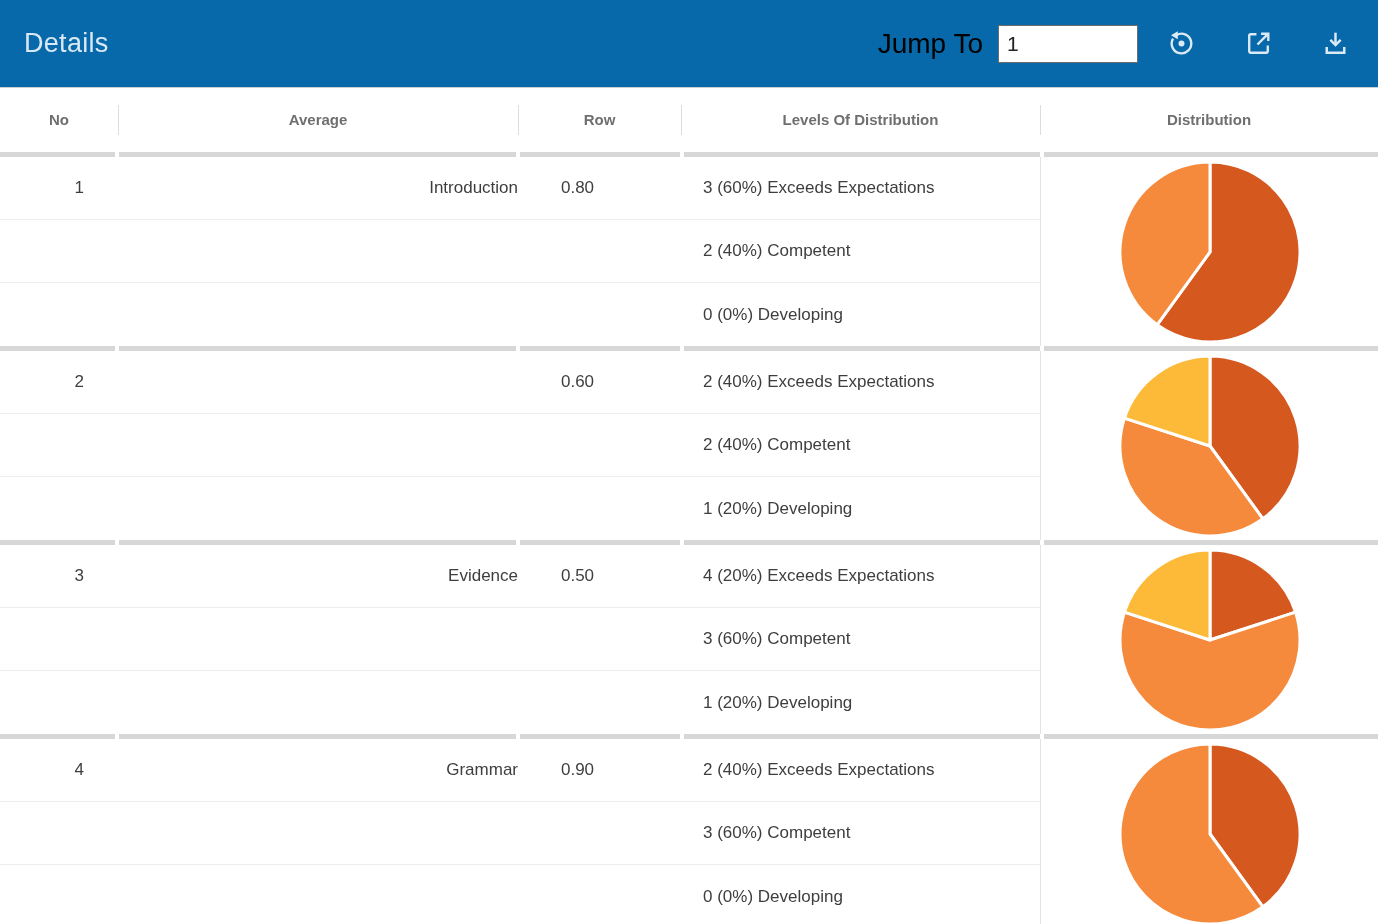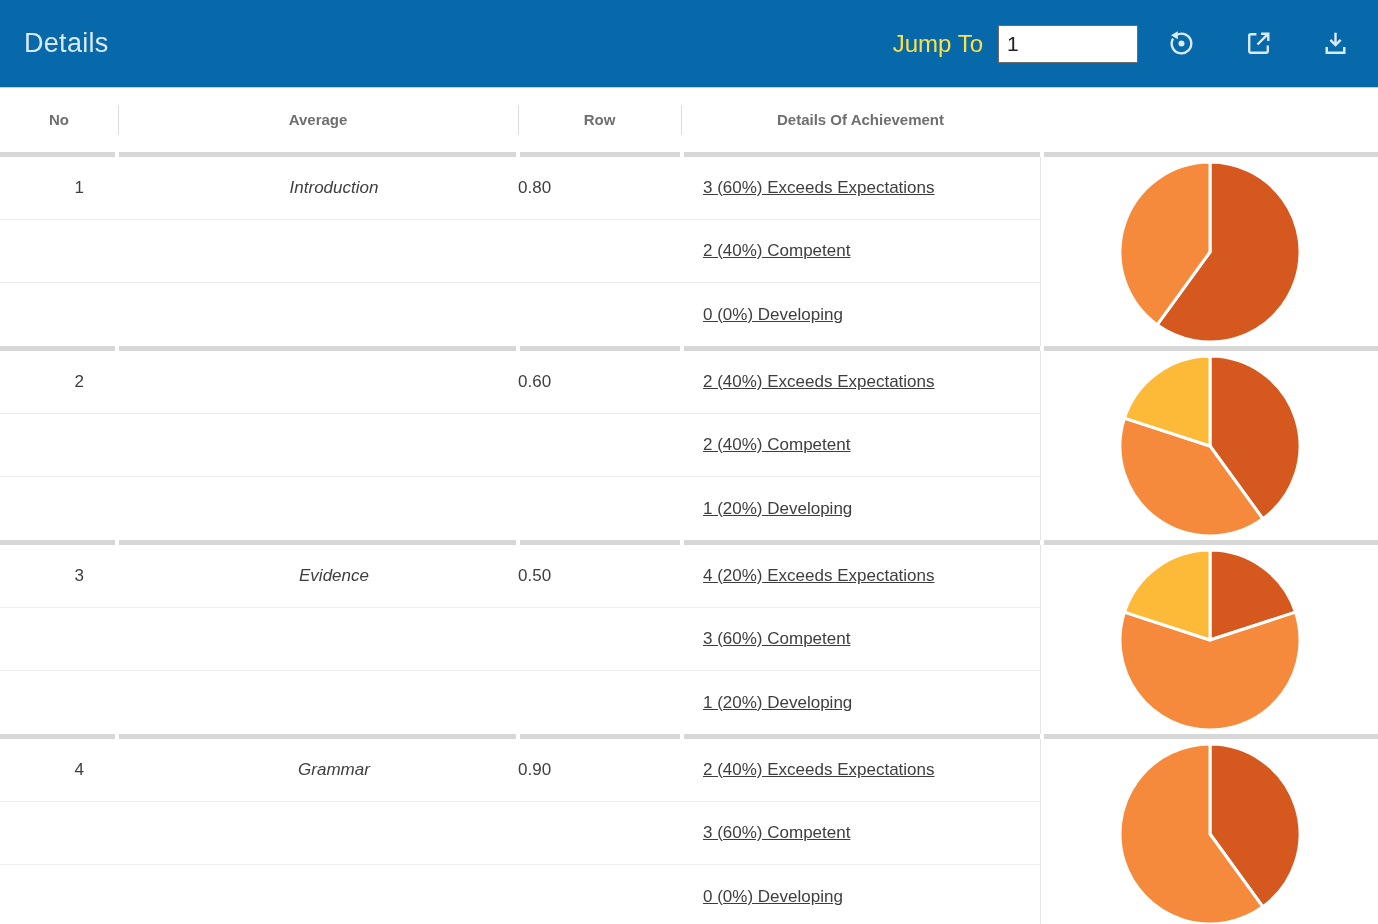--- a/index.html
+++ b/index.html
@@ -8,21 +8,21 @@
     background:#fff; font-family:"Liberation Sans", sans-serif;
   }
 
   
   .topbar {
     height:88px; background:#0769aa; display:flex; align-items:center;
     padding:0 26px 0 24px; box-sizing:border-box; border-bottom:1px solid #cfcfcf;gap:16px;
   }
   .topbar .title { font-size:27px; color:#d8e8f4; letter-spacing:.3px; }
   .topbar .right { margin-left:auto; display:flex; align-items:center; }
-  .jump-label { font-size:24px; color:#fde047; margin-right:15px; }
+  .jump-label { font-size:28px; color:#000000; margin-right:15px; }
   .jump-input {
     width:140px; height:38px; box-sizing:border-box; border:1px solid #6e6e6e;
     font-family:"Liberation Sans", sans-serif; font-size:21px; color:#222;
     padding:0 8px; background:#fff; border-radius:0;
   }
   .iconbtn {
     background:transparent; border:none; padding:0; margin-left:43px;
     width:34px; height:34px; cursor:pointer; display:flex; align-items:center; justify-content:center;
   }
   .iconbtn:first-of-type { margin-left:26px; }
@@ -52,23 +52,23 @@
   
   .grow { display:flex; }
   .left { width:1040px; }
   .subrow {
     display:grid; grid-template-columns:118px 400px 163px 359px;
     align-items:center; height:63px; box-sizing:border-box;
   }
   .subrow.b { border-bottom:1px solid #ececec; }
   .cell { font-size:17px; color:#3e3e3e; }
   .c-no   { grid-column:1; text-align:right; padding-right:34px; }
-  .c-name { grid-column:2; text-align:center;  padding-left:32px;font-style:italic; }
-  .c-avg  { grid-column:3; text-align:left; padding-right:44px; }
-  .c-level{ grid-column:4; text-align:left;  padding-left:22px;text-decoration:underline; }
+  .c-name { grid-column:2; text-align:right;  padding-left:32px; }
+  .c-avg  { grid-column:3; text-align:center; padding-right:44px; }
+  .c-level{ grid-column:4; text-align:left;  padding-left:22px; }
   .piecell {
     width:337px; height:189px; border-left:1px solid #e3e3e3;
     display:flex; align-items:center; justify-content:center; overflow:hidden;
   }
 </style>
 </head>
 <body>
 
 <div class="app">
 
@@ -98,21 +98,22 @@
           <path d="M 7.5 19.5 V 25 H 24.5 V 19.5"></path>
         </svg>
       </button>
     </div>
   </header>
 
   <div class="thead">
     <div class="hcell">No</div>
     <div class="hcell tick">Average</div>
     <div class="hcell tick">Row</div>
-    <div class="hcell tick">Details Of Achievement</div>
+    <div class="hcell tick">Levels Of Distribution</div>
+    <div class="hcell tick">Distribution</div>
   </div>
 
   <div id="groups">
   <div class="group">
     <div class="sep">
           <i></i>
           <i></i>
           <i></i>
           <i></i>
           <i></i>

